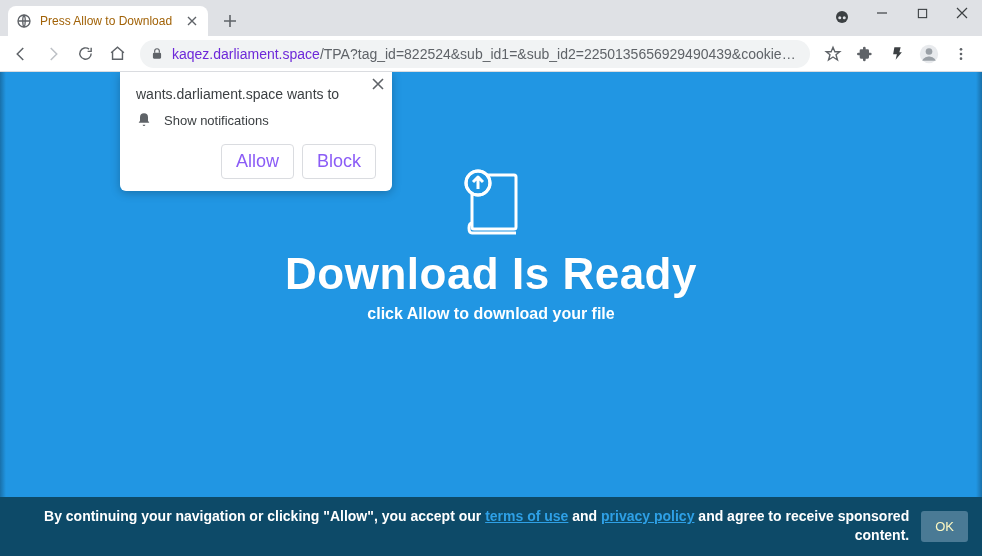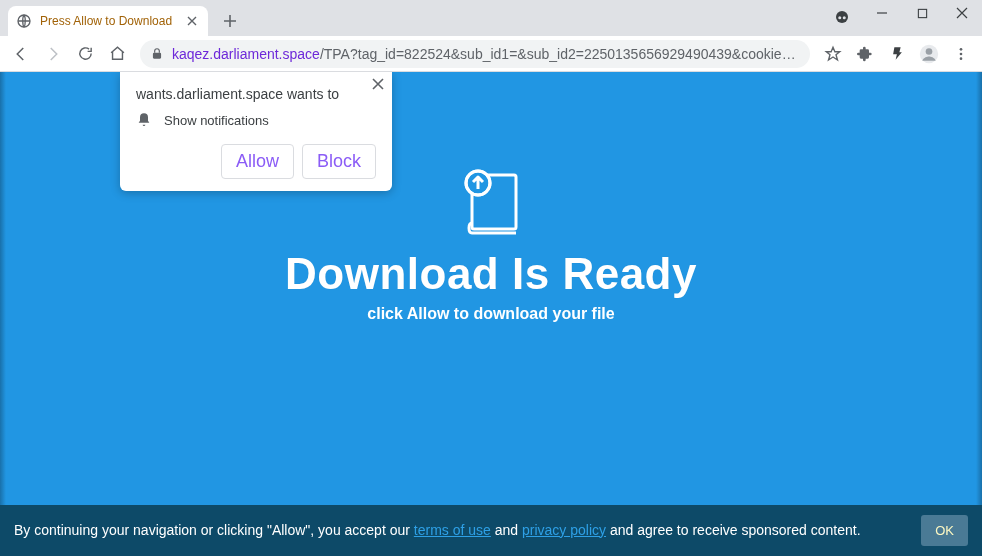--- a/index.html
+++ b/index.html
@@ -31,21 +31,21 @@
 .subline { font-weight: 700; font-size: 16px; margin-top: 6px; color: #fff; }
 
 .perm-popup { position: absolute; left: 120px; top: 0; width: 272px; background: #fff; border-radius: 0 0 6px 6px; box-shadow: 0 2px 10px rgba(0,0,0,0.25); padding: 14px 16px 12px; z-index: 10; }
 .perm-close { position: absolute; right: 8px; top: 6px; cursor: pointer; color: #5f6368; font-size: 16px; }
 .perm-origin { font-size: 14px; color: #3c4043; margin-bottom: 10px; }
 .perm-row { display: flex; align-items: center; gap: 12px; font-size: 13px; color: #3c4043; margin-bottom: 16px; }
 .perm-actions { display: flex; justify-content: flex-end; gap: 8px; }
 .perm-btn { border: 1px solid #dadce0; background: #fff; color: #8b5cf6; font-size: 18px; padding: 6px 14px; border-radius: 4px; cursor: pointer; }
 
 .consent-bar { position: absolute; bottom: 0; left: 0; width: 100%; background: #0d4a68; color: #fff; padding: 10px 14px; display: flex; align-items: center; font-size: 14px; }
-.consent-text { flex: 1; text-align: left; font-weight: 400; line-height: 1.4; }
+.consent-text { flex: 1; text-align: right; font-weight: 700; line-height: 1.4; }
 .consent-text a { color: #2ea0e6; text-decoration: underline; }
 .consent-ok { background: #4a7a95; color: #fef9c3; border: none; padding: 8px 14px; border-radius: 3px; cursor: pointer; font-size: 13px; margin-left: 12px; }
 
 .shadow-left { position: absolute; left: 0; top: 0; width: 6px; height: 100%; background: linear-gradient(to right, rgba(0,0,0,0.25), transparent); }
 .shadow-right { position: absolute; right: 0; top: 0; width: 6px; height: 100%; background: linear-gradient(to left, rgba(0,0,0,0.25), transparent); }
 
 svg { display: block; }
 </style>
 </head>
 <body>

